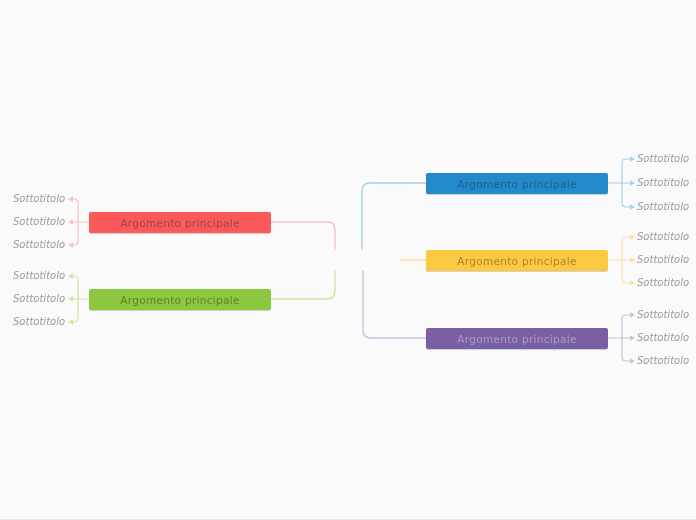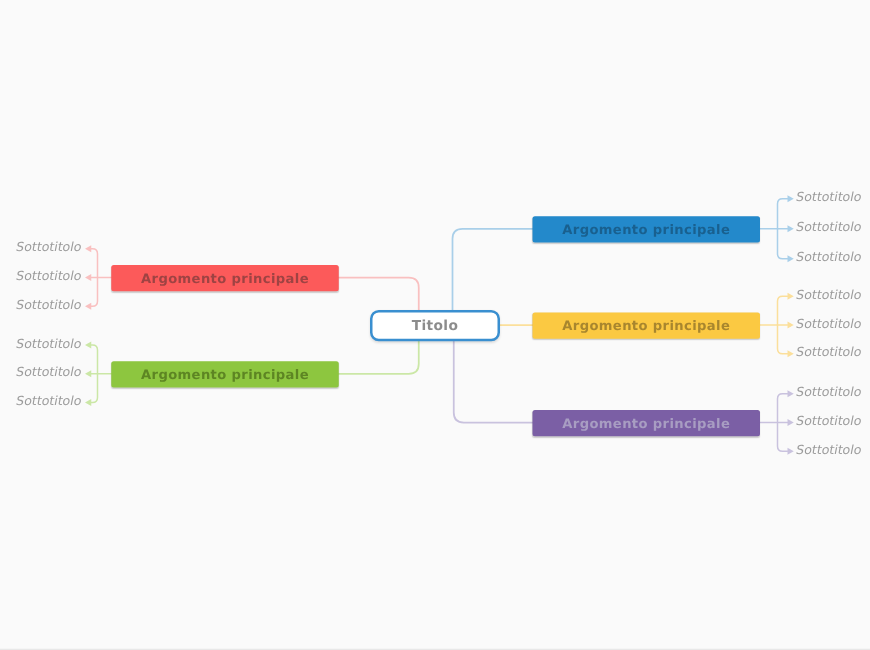--- a/index.html
+++ b/index.html
@@ -7,21 +7,21 @@
     position:relative;width:696px;height:520px;overflow:hidden;
     font-family:"DejaVu Sans","Liberation Sans",sans-serif;
     border-bottom:1px solid #e8e8e8;box-sizing:border-box;
   }
   svg.links{position:absolute;left:0;top:0;}
   .lk{fill:none;stroke-width:1.4;stroke-linecap:round;}
   .lk.thin{stroke-width:1.2;}
   .node{
     position:absolute;box-sizing:border-box;
     display:flex;align-items:center;justify-content:center;
-    font-weight:bold;font-size:10.5px;letter-spacing:.3px;white-space:nowrap;
+    font-weight:normal;font-size:10.5px;letter-spacing:.3px;white-space:nowrap;
   }
   .node.main{width:182px;height:21px;border-radius:2px;box-shadow:0 1px 1px rgba(0,0,0,.18);}
   .node.root{width:104px;height:25px;border:2px solid;border-radius:7px;font-size:11px;box-shadow:0 1px 2px rgba(0,0,0,.12);}
   .subtitle{position:absolute;font-size:10px;height:14px;line-height:14px;white-space:nowrap;font-style:italic;}
 </style>
 </head>
 <body>
 
 <div class="canvas" style="background-color: rgb(250, 250, 250);">
 
@@ -72,21 +72,20 @@
     <g>
       <path class="lk thin" d="M89,299 L73,299" style="stroke: rgb(203, 231, 166);"></path>
       <path class="lk thin" d="M78,299 L78,280 Q78,276 74,276 L73,276" style="stroke: rgb(203, 231, 166);"></path>
       <path class="lk thin" d="M78,299 L78,318 Q78,322 74,322 L73,322" style="stroke: rgb(203, 231, 166);"></path>
       <polygon points="73,273.2 68,276 73,278.8" style="fill: rgb(203, 231, 166);"></polygon>
       <polygon points="73,296.2 68,299 73,301.8" style="fill: rgb(203, 231, 166);"></polygon>
       <polygon points="73,319.2 68,322 73,324.8" style="fill: rgb(203, 231, 166);"></polygon>
     </g>
   </svg>
 
-  <div class="node root" style="left: 296px; top: 248px; border-color: rgb(58, 143, 208); color: rgb(140, 140, 140); background-color: rgb(255, 255, 255);">Titolo</div>
 
   <div class="node main" style="left: 426px; top: 173px; background-color: rgb(35, 137, 203); color: rgb(25, 96, 143);">Argomento principale</div>
   <div class="node main" style="left: 426px; top: 250px; background-color: rgb(251, 201, 66); color: rgb(168, 134, 46);">Argomento principale</div>
   <div class="node main" style="left: 426px; top: 328px; background-color: rgb(123, 95, 165); color: rgb(168, 157, 194);">Argomento principale</div>
   <div class="node main" style="left: 89px; top: 212px; background-color: rgb(252, 90, 90); color: rgb(158, 67, 67);">Argomento principale</div>
   <div class="node main" style="left: 89px; top: 289px; background-color: rgb(141, 198, 63); color: rgb(93, 133, 35);">Argomento principale</div>
 
   <div class="subtitle" style="left: 637px; top: 152px; color: rgb(155, 155, 155);">Sottotitolo</div>
   <div class="subtitle" style="left: 637px; top: 176px; color: rgb(155, 155, 155);">Sottotitolo</div>
   <div class="subtitle" style="left: 637px; top: 200px; color: rgb(155, 155, 155);">Sottotitolo</div>

